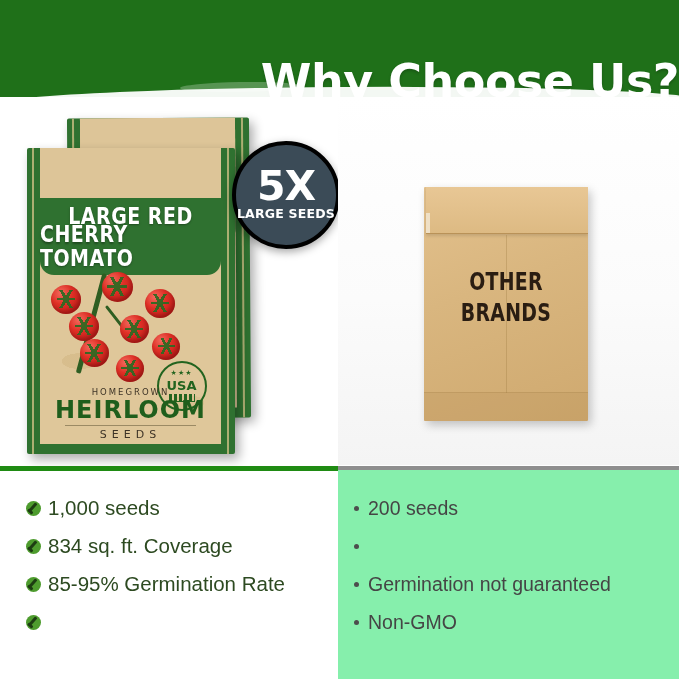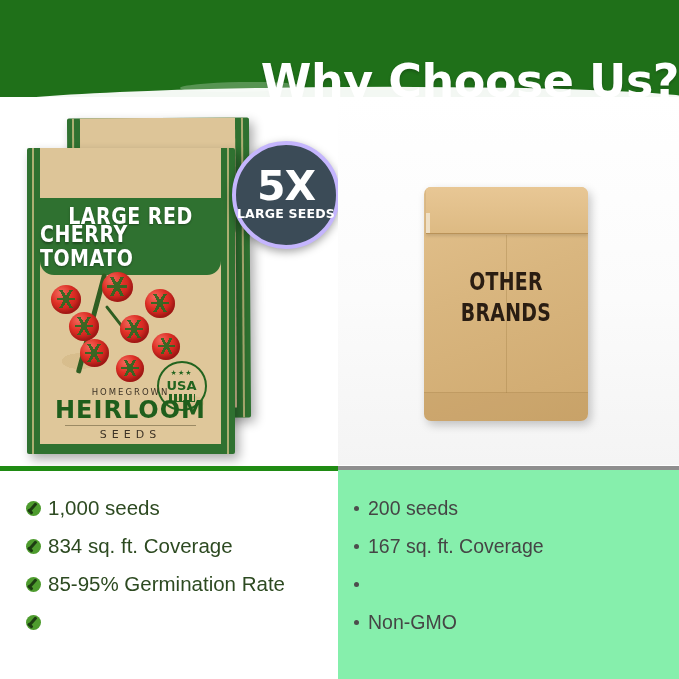--- a/index.html
+++ b/index.html
@@ -365,21 +365,21 @@
     color: #3d3326;
   }
 
   
   .badge-5x {
     position: absolute;
     left: 232px; top: 141px;
     width: 100px; height: 100px;
     border-radius: 50%;
     background: #3b4b57;
-    border: 4px solid #c4b5fd;
+    border: 4px solid #000000;
     box-shadow: 0 3px 9px rgba(0,0,0,.35);
     display: flex;
     flex-direction: column;
     align-items: center;
     justify-content: center;
     color: #ffffff;
     font-family: "DejaVu Sans", sans-serif;
   }
   .badge-5x-main {
     font-size: 41px;
@@ -394,21 +394,21 @@
     margin-top: 3px;
   }
 
   
   .envelope {
     position: absolute;
     left: 424px; top: 187px;
     width: 164px; height: 234px;
     background: linear-gradient(160deg, #e3c18d 0%, #d9b67f 42%, #cfa96f 100%);
     box-shadow: 3px 4px 10px rgba(0,0,0,.22);
-    border-radius: 7px;
+    border-radius: 1px;
     overflow: hidden;
   }
   .env-flap {
     position: absolute;
     left: 2px; right: 0; top: 0;
     height: 46px;
     background: linear-gradient(180deg, #e8c795 0%, #ddba83 100%);
     border-bottom: 1.5px solid #b99258;
     box-shadow: 0 2px 3px rgba(0,0,0,.12);
   }
@@ -570,24 +570,24 @@
   </div>
 
   <div class="lower-right">
     <ul class="feat-list-right">
       <li class="feat-item-right">
         <span class="dot-bullet"></span>
         <span>200 seeds</span>
       </li>
       <li class="feat-item-right">
         <span class="dot-bullet"></span>
-        <span>167 sq. ft. Coverage</span>
       </li>
       <li class="feat-item-right">
         <span class="dot-bullet"></span>
+        <span>Germination not guaranteed</span>
       </li>
       <li class="feat-item-right">
         <span class="dot-bullet"></span>
         <span>Non-GMO</span>
       </li>
     </ul>
   </div>
 
 </div>
 

